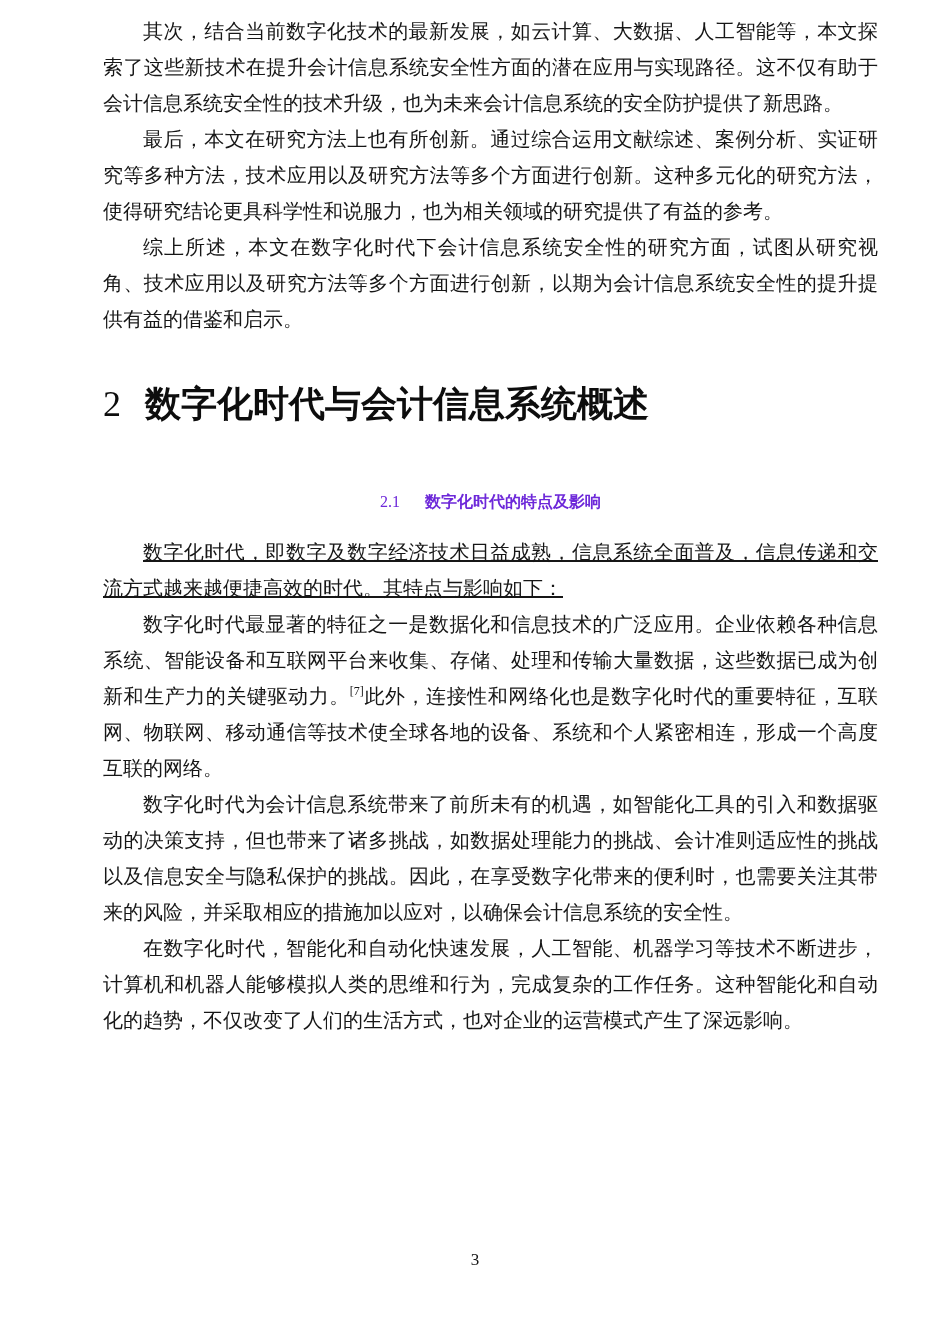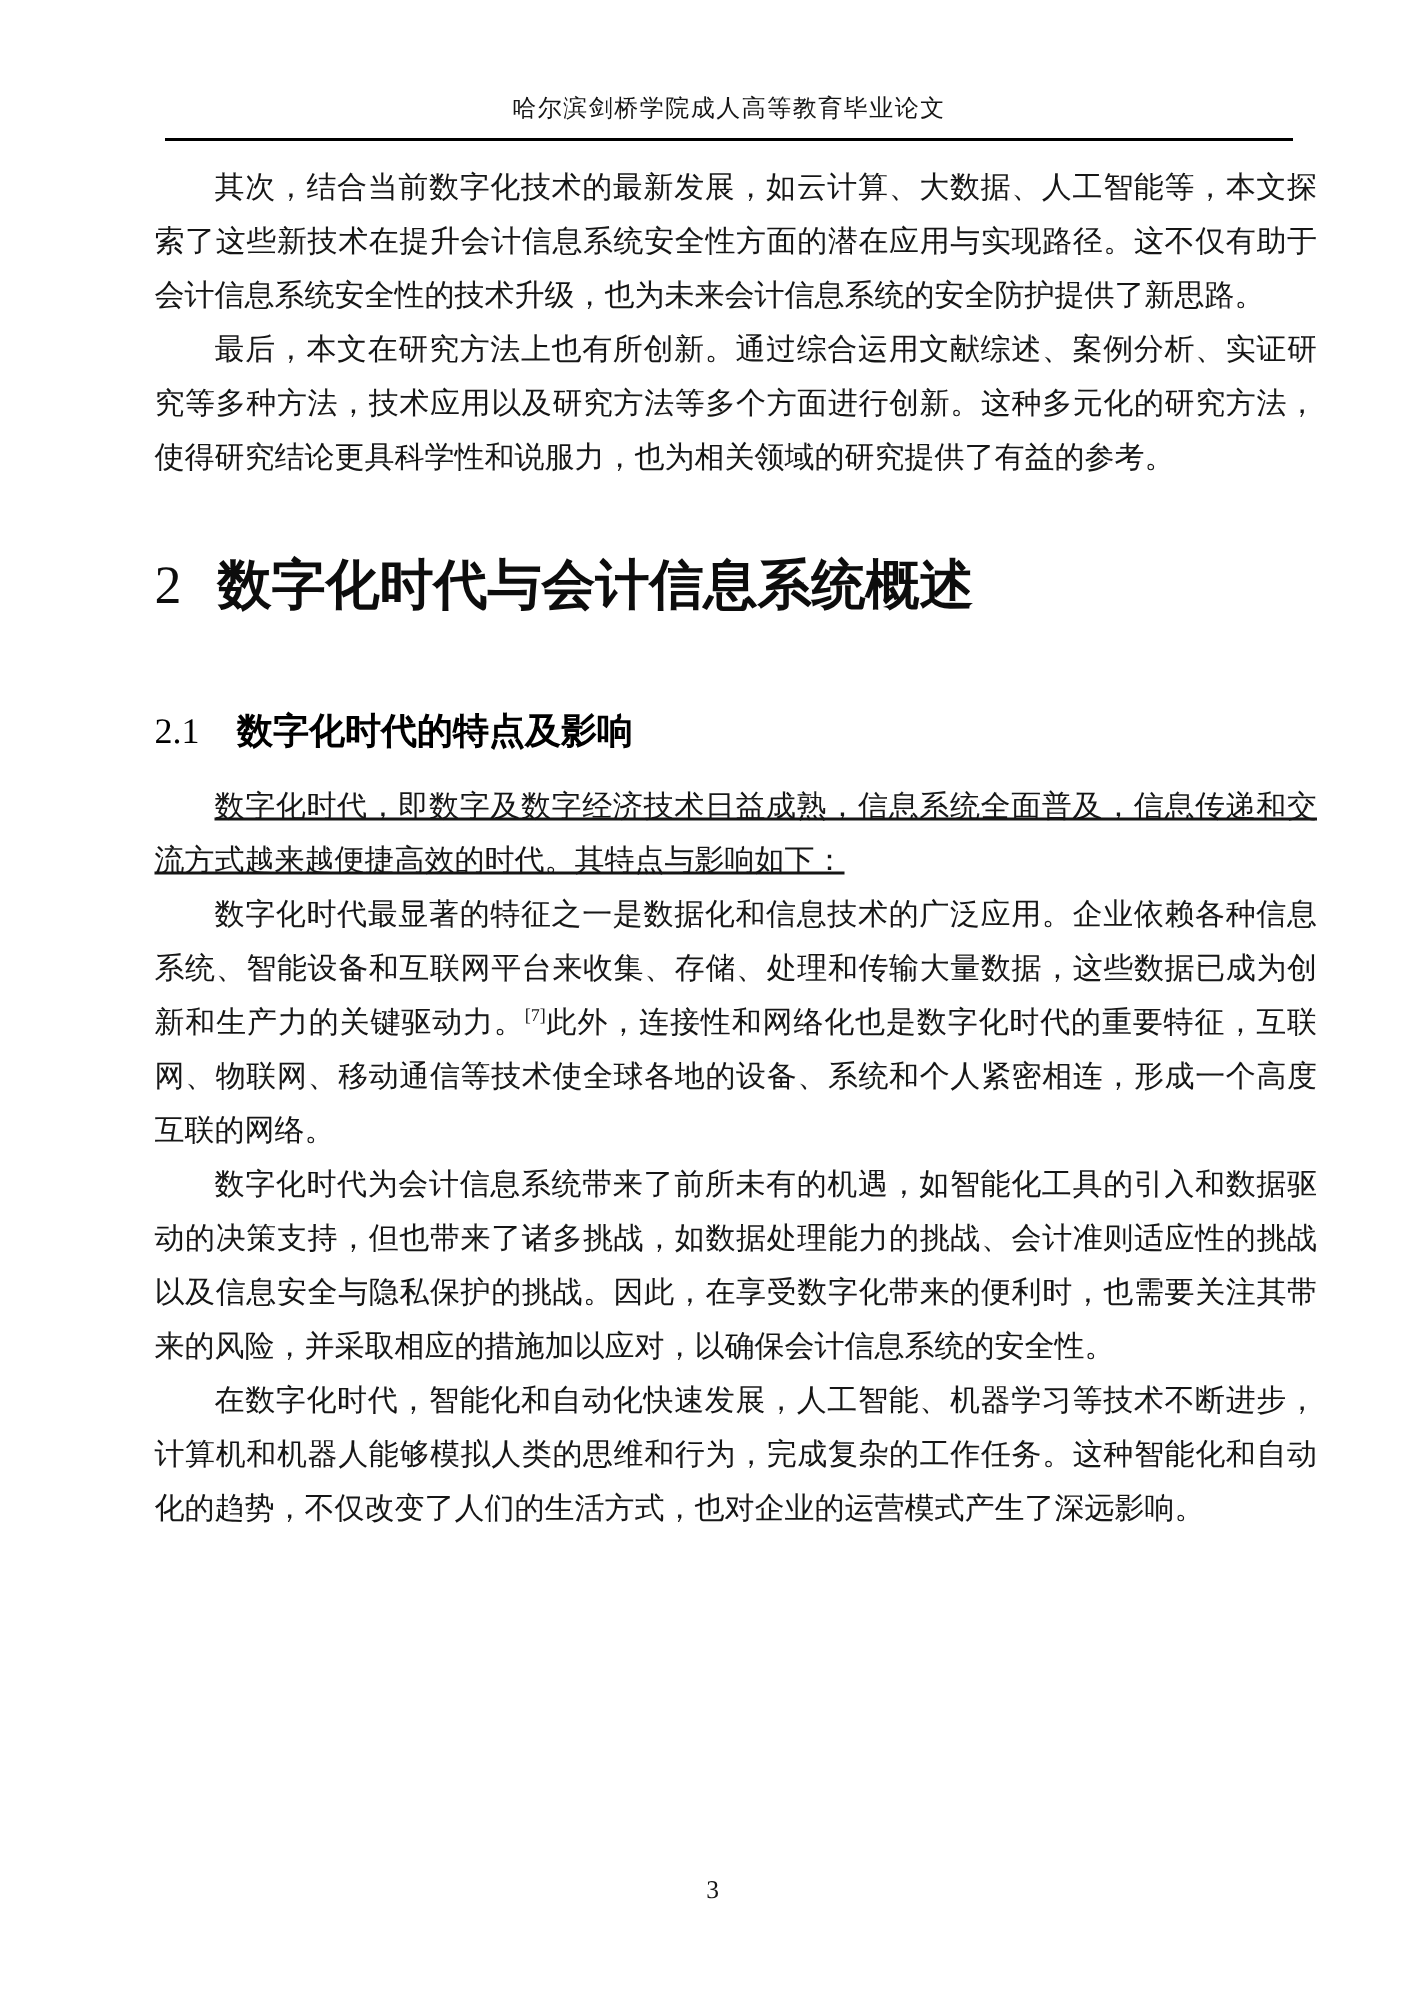--- a/index.html
+++ b/index.html
@@ -57,25 +57,26 @@
     font-family: "Liberation Sans", "DejaVu Sans", sans-serif;
     color: #0d0d0d;
   }
   .section-heading .h-num {
     font-family: "Liberation Serif", "DejaVu Serif", serif;
     font-weight: normal;
     margin-right: 24px;
   }
   .subsection-heading {
     margin: 61px 0 0 0;
-    font-size: 24px;
+    font-size: 16px;
     line-height: 34px;
     font-weight: bold;
     font-family: "Liberation Sans", "DejaVu Sans", sans-serif;
-    color: #000000;
+    color: #6d28d9;
+    text-align: center;
   }
   .subsection-heading .h-num {
     font-family: "Liberation Serif", "DejaVu Serif", serif;
     font-weight: normal;
     margin-right: 25px;
   }
   .par-after-heading {
     margin-top: 15px !important;
     text-decoration: underline;
   }
@@ -89,30 +90,28 @@
   .page-number {
     font-size: 17px;
     color: #161616;
   }
 </style>
 </head>
 <body>
 
 <div class="page">
 
-  <header class="page-header">
-    <div class="header-title">哈尔滨剑桥学院成人高等教育毕业论文</div>
-  </header>
 
   <main class="page-main">
 
     <p>其次，结合当前数字化技术的最新发展，如云计算、大数据、人工智能等，本文探索了这些新技术在提升会计信息系统安全性方面的潜在应用与实现路径。这不仅有助于会计信息系统安全性的技术升级，也为未来会计信息系统的安全防护提供了新思路。</p>
 
     <p>最后，本文在研究方法上也有所创新。通过综合运用文献综述、案例分析、实证研究等多种方法，技术应用以及研究方法等多个方面进行创新。这种多元化的研究方法，使得研究结论更具科学性和说服力，也为相关领域的研究提供了有益的参考。</p>
 
+    <p>综上所述，本文在数字化时代下会计信息系统安全性的研究方面，试图从研究视角、技术应用以及研究方法等多个方面进行创新，以期为会计信息系统安全性的提升提供有益的借鉴和启示。</p>
 
     <h1 class="section-heading">
       <span class="h-num">2</span><span class="h-text">数字化时代与会计信息系统概述</span>
     </h1>
 
     <h2 class="subsection-heading">
       <span class="h-num">2.1</span><span class="h-text">数字化时代的特点及影响</span>
     </h2>
 
     <p class="par-after-heading">数字化时代，即数字及数字经济技术日益成熟，信息系统全面普及，信息传递和交流方式越来越便捷高效的时代。其特点与影响如下：</p>

